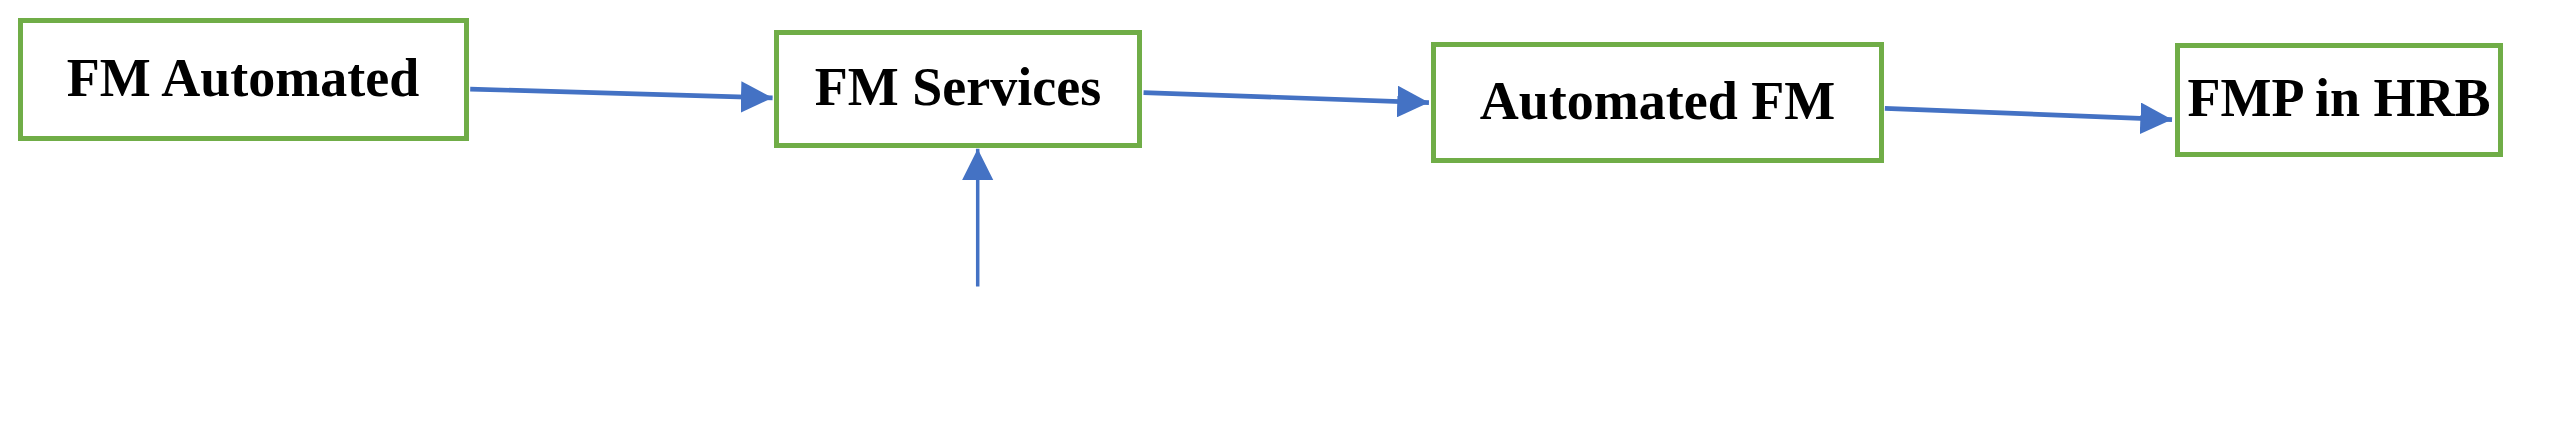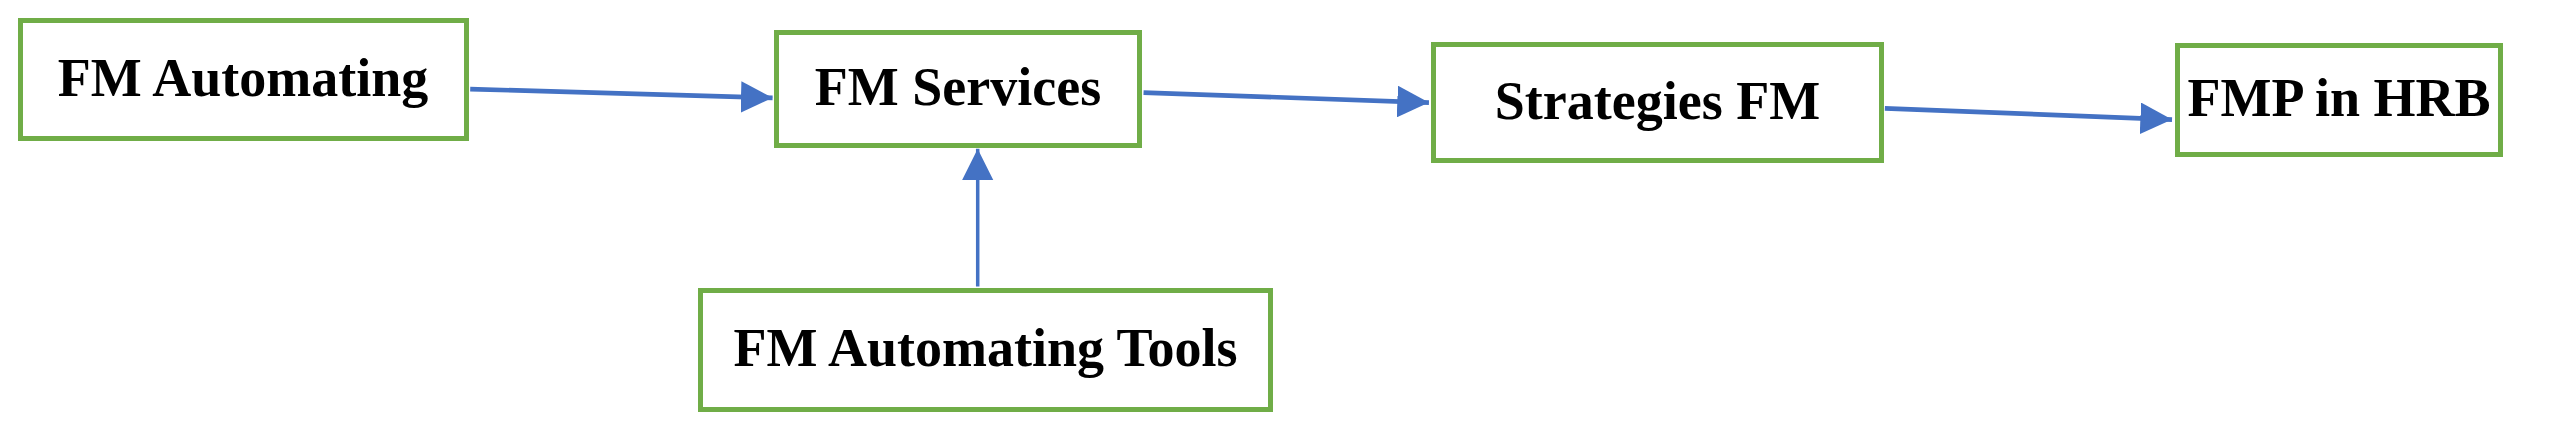--- a/index.html
+++ b/index.html
@@ -61,33 +61,30 @@
         <path d="M0,0 L10,5 L0,10 Z"></path>
       </marker>
     </defs>
     <line class="conn h" x1="800" y1="152" x2="1316" y2="167" marker-end="url(#arrowhead)"></line>
     <line class="conn h" x1="1949" y1="158" x2="2436" y2="175" marker-end="url(#arrowhead)"></line>
     <line class="conn h" x1="3214" y1="185" x2="3704" y2="204" marker-end="url(#arrowhead)"></line>
     <line class="conn v" x1="1666" y1="489" x2="1666" y2="254" marker-end="url(#arrowhead)"></line>
   </svg>
 
   <div class="node" style="left:17.6px;top:18px;width:451px;height:123px;">
-    <span class="label">FM Automating</span>
+    <span class="label">FM Automated</span>
   </div>
 
   <div class="node" style="left:774px;top:30px;width:368px;height:118px;">
     <span class="label">FM Services</span>
   </div>
 
   <div class="node" style="left:1431px;top:42px;width:453px;height:121px;">
-    <span class="label">Strategies FM</span>
+    <span class="label">Automated FM</span>
   </div>
 
   <div class="node" style="left:2175px;top:43px;width:328px;height:114px;">
     <span class="label">FMP in HRB</span>
   </div>
 
-  <div class="node" style="left:698px;top:288px;width:575px;height:124px;">
-    <span class="label">FM Automating Tools</span>
-  </div>
 
 </div>
 
 
 </body></html>

